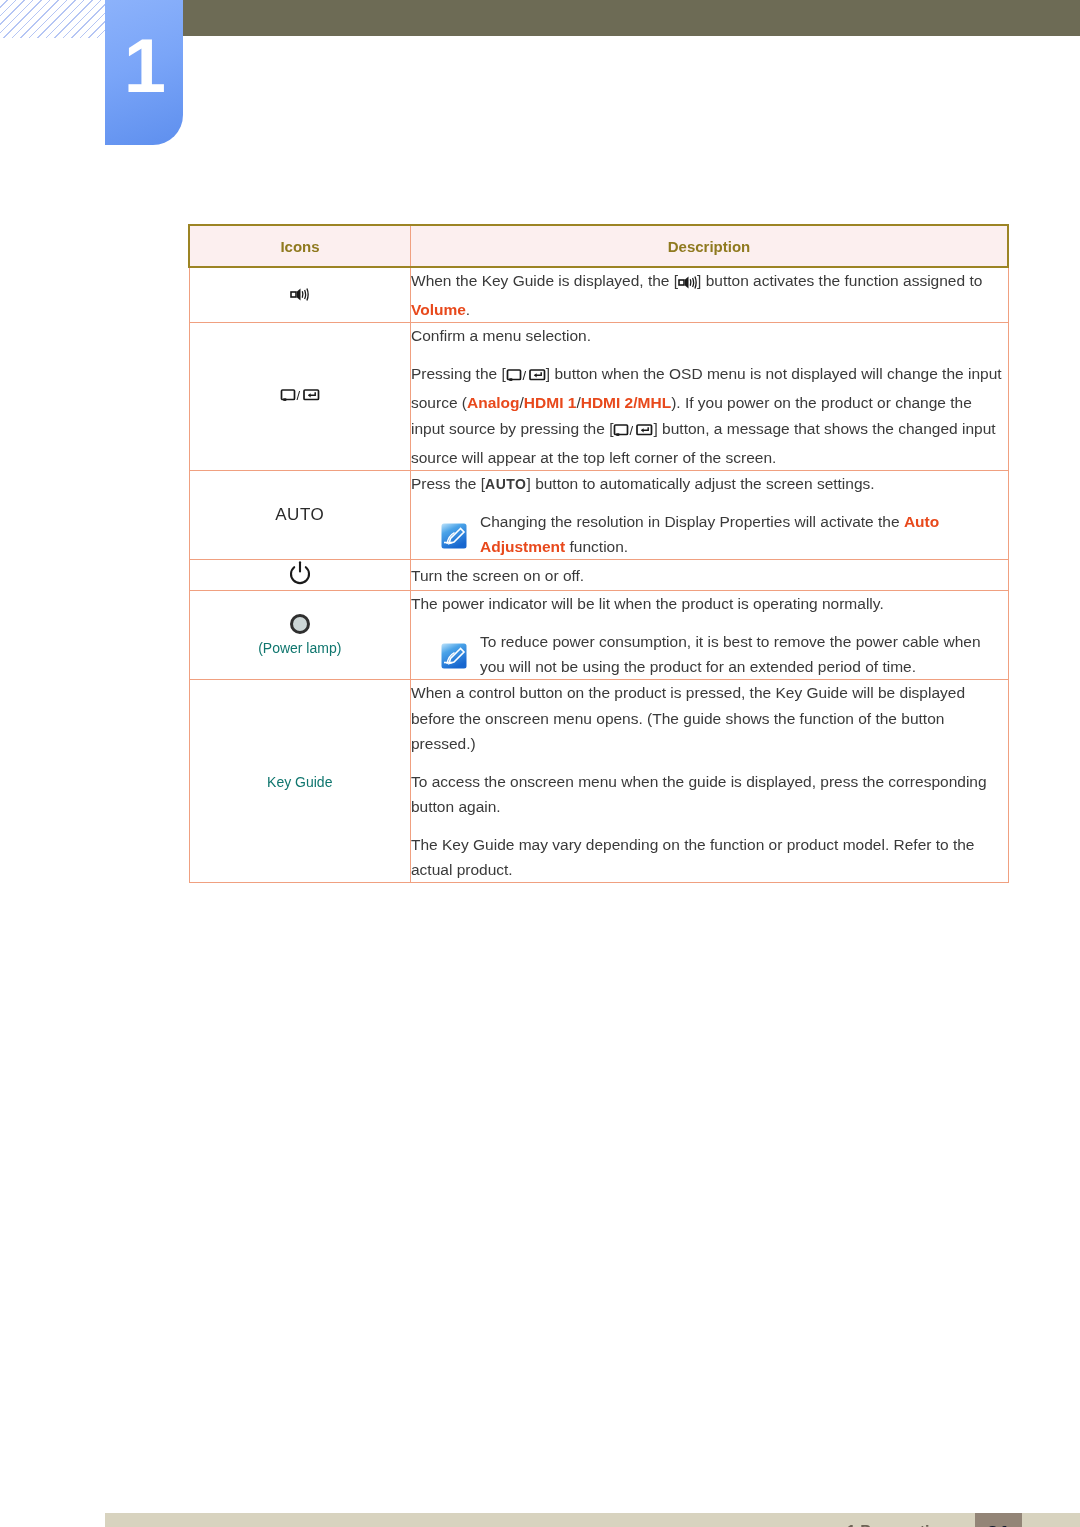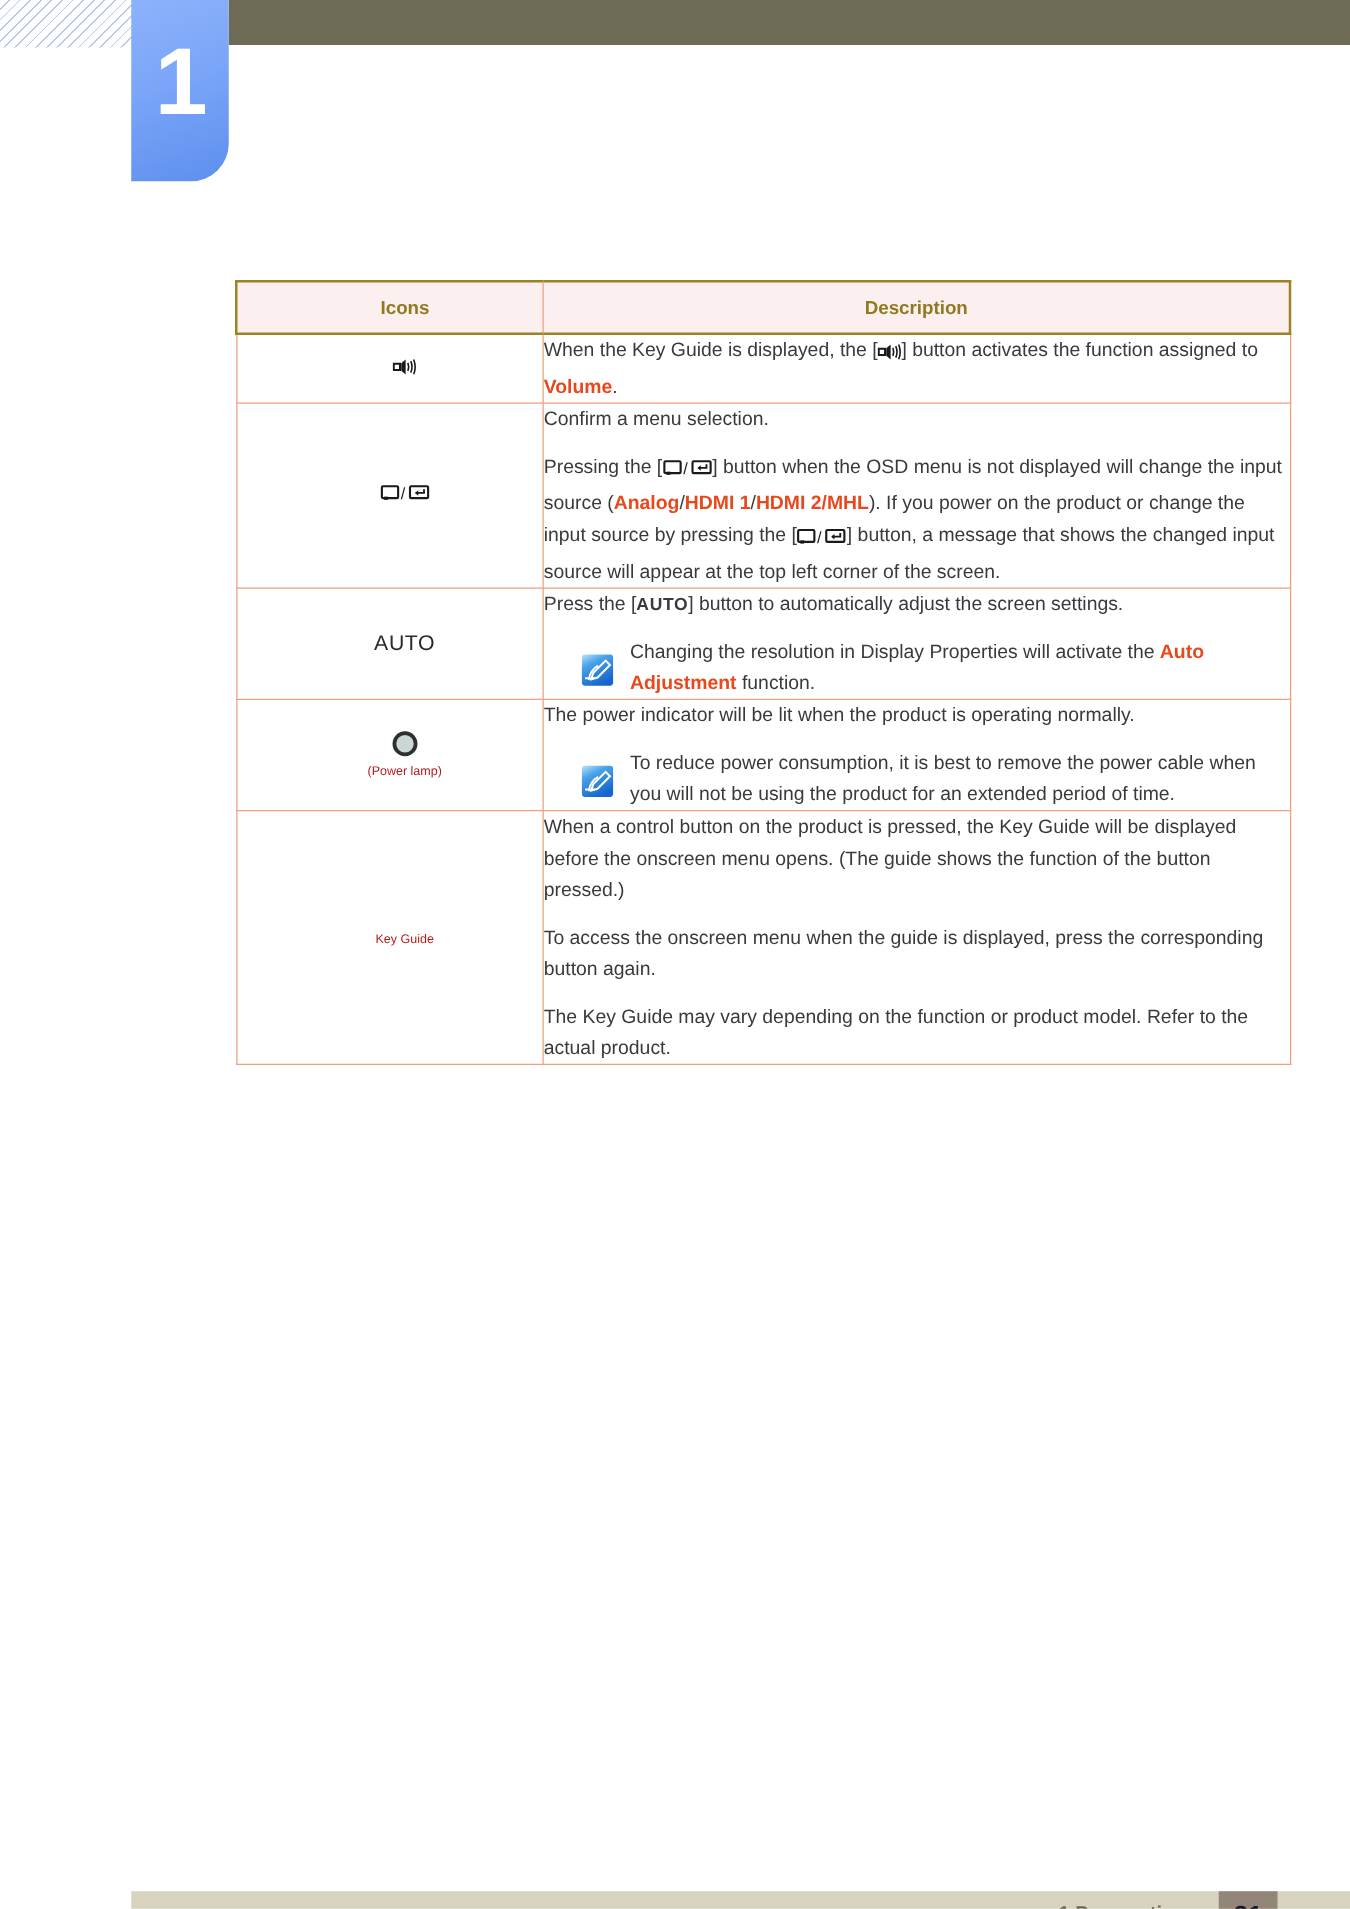--- a/index.html
+++ b/index.html
@@ -71,21 +71,21 @@
     left: 188px; top: 224px;
     width: 818px;
     border-collapse: collapse;
     table-layout: fixed;
   }
   #icons-table td, #icons-table th {
     border: 1px solid #f0a080;
     vertical-align: middle;
     padding: 0;
   }
-  #icons-table .col-icon { width: 220px; padding-left: 24px; }
+  #icons-table .col-icon { width: 220px; }
   #icons-table .col-desc { width: 596px; }
 
   thead th {
     background: #fcefef;
     border-top: 2px solid #9c8424 !important;
     border-bottom: 2px solid #9c8424 !important;
     color: #8f7a1f;
     font-size: 15px;
     font-weight: bold;
     height: 40px;
@@ -131,22 +131,22 @@
     margin-top: 4px;
   }
 
   
   .ic { display: inline-block; vertical-align: -3px; }
   .ic-sm { vertical-align: -4px; }
 
   
   .icon-label {
     display: block;
-    font-size: 10px;
-    color: #b91c1c;
+    font-size: 14px;
+    color: #0f766e;
     margin-top: 2px;
   }
   .auto-text {
     font-size: 17px;
     color: #2a2a2a;
     letter-spacing: 0.5px;
   }
 
   
   .lamp {
@@ -266,20 +266,29 @@
                 <rect x="0.5" y="0.5" width="25" height="25" rx="2.5" fill="url(#ng)"></rect>
                 <path d="M19.5 5.5 L9.5 15.5 L8 20.5 L13 19 L23 9 Z" fill="none" stroke="#ffffff" stroke-width="1.6"></path>
                 <path d="M3 19.5 L11 19.5" stroke="#ffffff" stroke-width="1.6"></path>
                 <path d="M13.5 9.5 Q7 13 6 21" fill="none" stroke="#ffffff" stroke-width="1.4"></path>
               </svg></span>
             <div class="note-body"><span>Changing the resolution in Display Properties will activate the </span><span class="hl">Auto Adjustment</span><span> function.</span></div>
           </div>
         </td>
       </tr>
       <tr>
+        <td class="icon-cell col-icon"><span class="ic"><svg width="24" height="26" viewBox="0 0 24 26">
+              <path d="M6.2 7.2 A9 9 0 1 0 17.8 7.2" fill="none" stroke="#1a1a1a" stroke-width="2.1" stroke-linecap="round"></path>
+              <line x1="12" y1="2.2" x2="12" y2="11.5" stroke="#1a1a1a" stroke-width="2.1" stroke-linecap="round"></line>
+            </svg></span></td>
+        <td class="desc-cell col-desc">
+          <p class="para"><span>Turn the screen on or off.</span></p>
+        </td>
+      </tr>
+      <tr>
         <td class="icon-cell col-icon"><span class="lamp"></span><span class="icon-label">(Power lamp)</span></td>
         <td class="desc-cell col-desc">
           <p class="para"><span>The power indicator will be lit when the product is operating normally.</span></p>
           <div class="note">
             <span class="note-icon"><svg width="26" height="26" viewBox="0 0 26 26">
                 <defs>
                   <linearGradient id="ng" x1="0" y1="0" x2="0.5" y2="1">
                     <stop offset="0%" stop-color="#bfe4fb"></stop>
                     <stop offset="35%" stop-color="#4aa3e8"></stop>
                     <stop offset="100%" stop-color="#1766cf"></stop>

